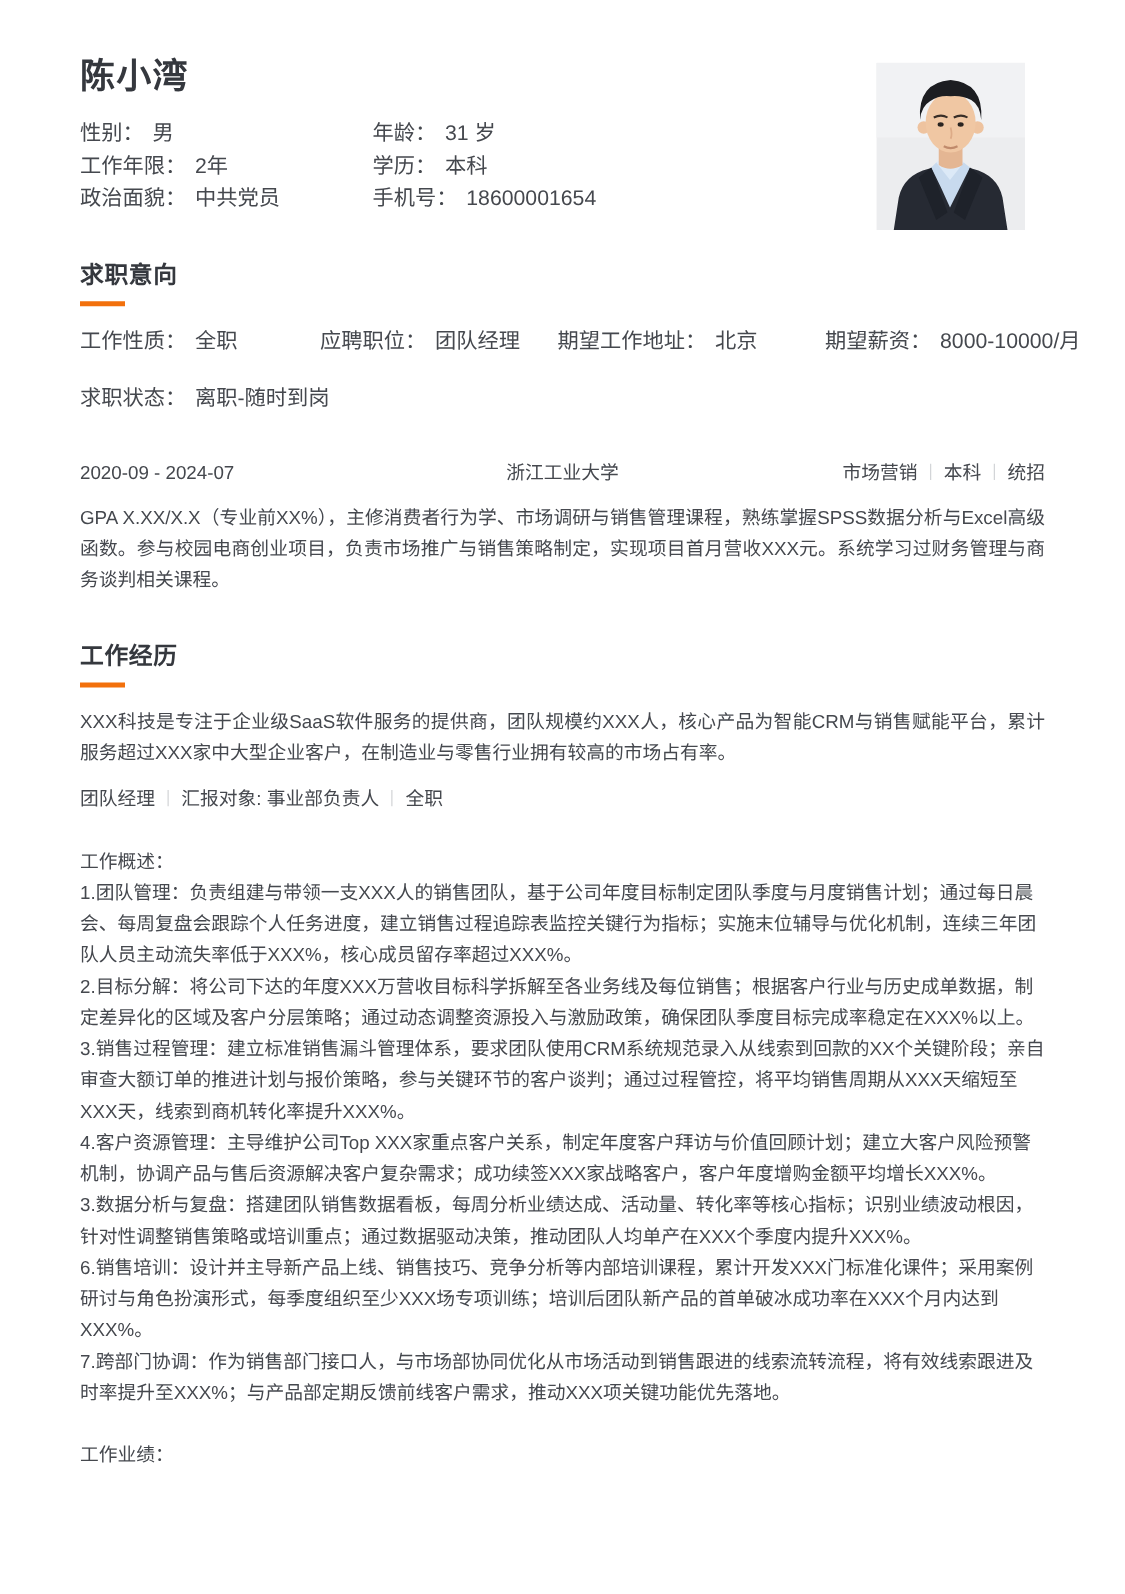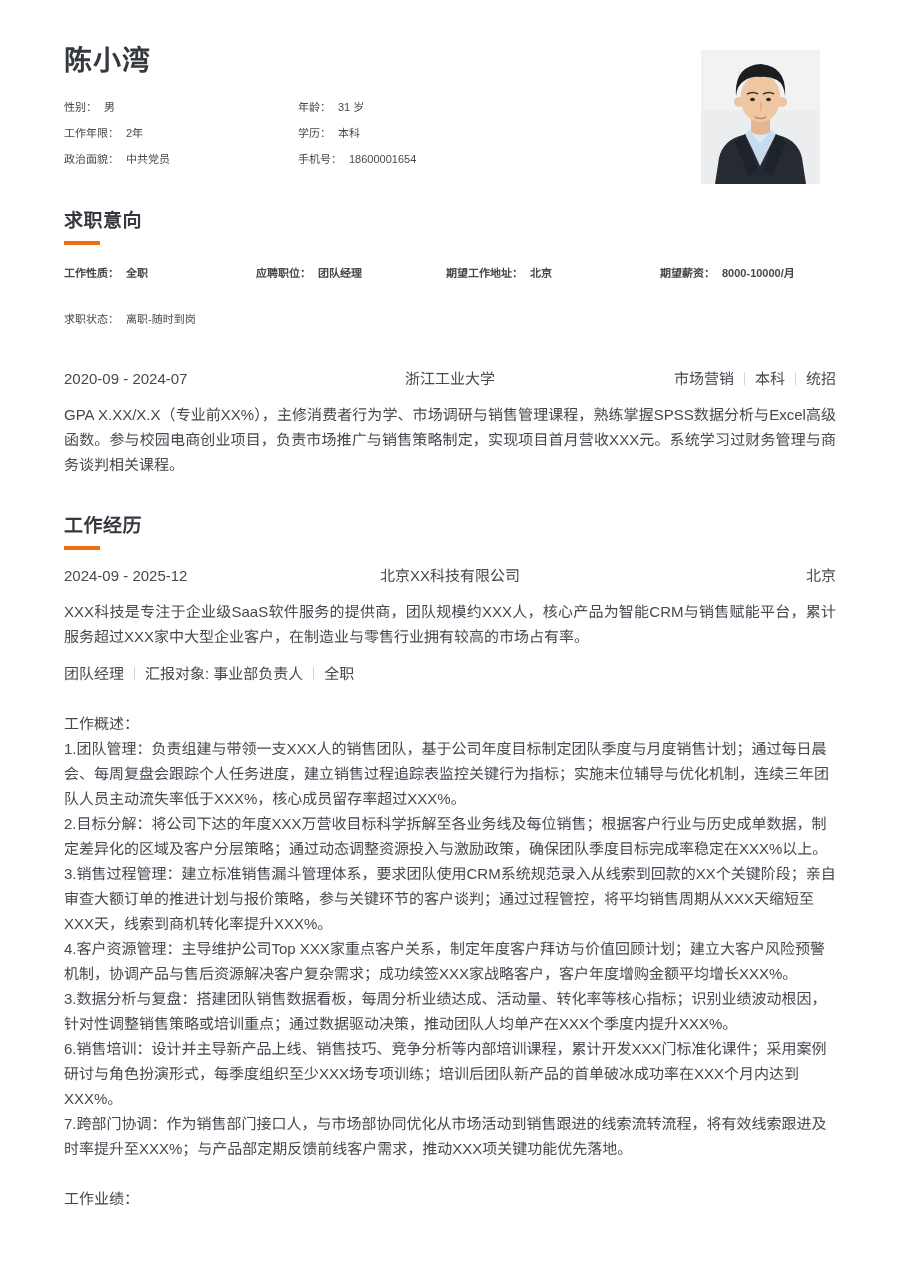--- a/index.html
+++ b/index.html
@@ -25,21 +25,21 @@
     color:var(--ink-strong);
     letter-spacing:1px;
     line-height:34px;
   }
   .info-grid{
     margin-top:16px;
     display:grid;
     grid-template-columns:234px auto;
     width:600px;
   }
-  .field{ line-height:26px; font-size:11px; white-space:nowrap; }
+  .field{ line-height:26px; font-size:17px; white-space:nowrap; }
   .field .label{ color:var(--ink); }
   .field .label::after{ content:"："; }
   .field .value{ margin-left:7px; color:var(--ink); }
   .photo{
     position:absolute;
     top:50px;
     left:701px;
     width:119px;
     height:134px;
     overflow:hidden;
@@ -61,21 +61,21 @@
     background:var(--accent);
   }
   .sec-body{ margin-top:15px; font-size:15px; }
   
   .intent-row{
     display:grid;
     grid-template-columns:192px 190px 214px 1fr;
     line-height:21px;
     margin-top:20px;
   }
-  .intent-row:first-child{ margin-top:0;font-weight:bold; }
+  .intent-row:first-child{ margin-top:0; }
   
   .meta-row{
     display:flex;
     align-items:baseline;
     line-height:21px;
   }
   .meta-row .m-left{ width:220px; }
   .meta-row .m-center{ flex:1; text-align:center; }
   .meta-row .m-right{ width:220px; text-align:right; white-space:nowrap; }
   .sep{
@@ -190,25 +190,20 @@
       <p class="para">GPA X.XX/X.X（专业前XX%），主修消费者行为学、市场调研与销售管理课程，熟练掌握SPSS数据分析与Excel高级函数。参与校园电商创业项目，负责市场推广与销售策略制定，实现项目首月营收XXX元。系统学习过财务管理与商务谈判相关课程。</p>
     </div>
   </section>
 
   <section>
     <div class="sec-head">
       <h2>工作经历</h2>
       <div class="accent-bar"></div>
     </div>
     <div class="sec-body">
-      <div class="meta-row">
-        <span class="m-left">2024-09 - 2025-12</span>
-        <span class="m-center">北京XX科技有限公司</span>
-        <span class="m-right">北京</span>
-      </div>
       <p class="para">XXX科技是专注于企业级SaaS软件服务的提供商，团队规模约XXX人，核心产品为智能CRM与销售赋能平台，累计服务超过XXX家中大型企业客户，在制造业与零售行业拥有较高的市场占有率。</p>
       <div class="inline-tags">
         <span>团队经理</span><span class="sep"></span><span>汇报对象: 事业部负责人</span><span class="sep"></span><span>全职</span>
       </div>
 
       <div class="tight gap-block">
         <p>工作概述：</p>
         <p>1.团队管理：负责组建与带领一支XXX人的销售团队，基于公司年度目标制定团队季度与月度销售计划；通过每日晨会、每周复盘会跟踪个人任务进度，建立销售过程追踪表监控关键行为指标；实施末位辅导与优化机制，连续三年团队人员主动流失率低于XXX%，核心成员留存率超过XXX%。</p>
         <p>2.目标分解：将公司下达的年度XXX万营收目标科学拆解至各业务线及每位销售；根据客户行业与历史成单数据，制定差异化的区域及客户分层策略；通过动态调整资源投入与激励政策，确保团队季度目标完成率稳定在XXX%以上。</p>
         <p>3.销售过程管理：建立标准销售漏斗管理体系，要求团队使用CRM系统规范录入从线索到回款的XX个关键阶段；亲自审查大额订单的推进计划与报价策略，参与关键环节的客户谈判；通过过程管控，将平均销售周期从XXX天缩短至XXX天，线索到商机转化率提升XXX%。</p>

